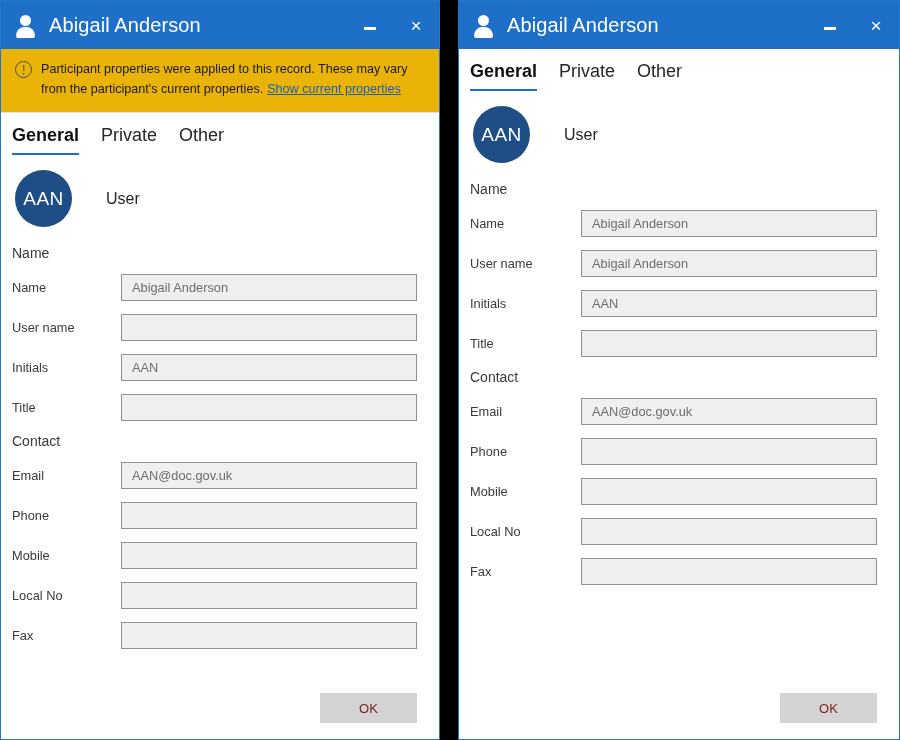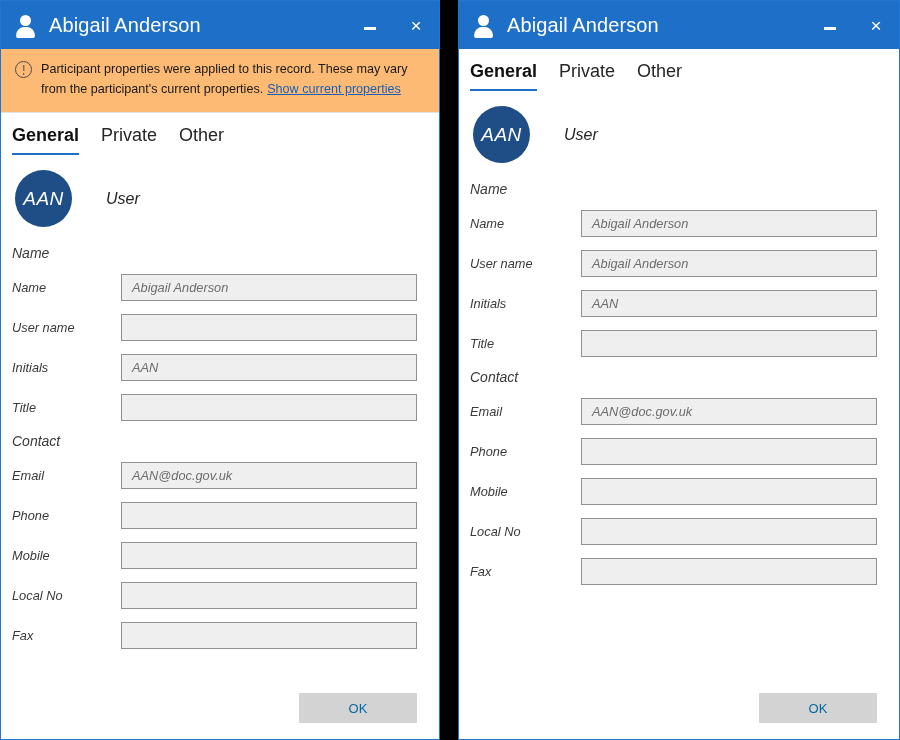--- a/index.html
+++ b/index.html
@@ -83,21 +83,21 @@
   .win-btn .min-glyph {
     display: block;
     width: 12px; height: 3px;
     background: #ffffff;
     margin-top: 6px;
   }
   .win-btn .close-glyph { font-size: 19px; font-weight: 300; }
 
   
   .infobar {
-    background: #fdba74;
+    background: #eab308;
     border-bottom: 1px solid #e2e2e2;
     padding: 11px 16px 13px 14px;
     display: flex;
     align-items: flex-start;
     flex: 0 0 auto;
   }
   .infobar .info-icon {
     width: 17px; height: 17px;
     border: 1.3px solid #4a4a4a;
     border-radius: 50%;
@@ -160,21 +160,20 @@
     border-bottom-color: #1e6fc8;
   }
 
   
   .form-area {
     flex: 1 1 auto;
     padding: 0 0 0 0;
     background: #ffffff;
     position: relative;
     overflow: hidden;
-    font-style: italic;
   }
 
   .identity {
     display: flex;
     align-items: center;
     padding-left: 14px;
     padding-top: 15px;
     padding-bottom: 12px;
   }
   .avatar {
@@ -238,26 +237,26 @@
   .footer {
     flex: 0 0 auto;
     height: 62px;
     display: flex;
     align-items: center;
     justify-content: flex-end;
     padding-right: 22px;
     background: #ffffff;
   }
   .ok-button {
-    width: 118px;
+    width: 97px;
     height: 30px;
     background: #d3d3d3;
     border: none;
     font-size: 13px;
-    color: #0369a1;
+    color: #7f1d1d;
     cursor: default;
     font-family: "Liberation Sans", sans-serif;
   }
 </style>
 </head>
 <body>
 
 <div class="screen">
 
 <div class="window left">

